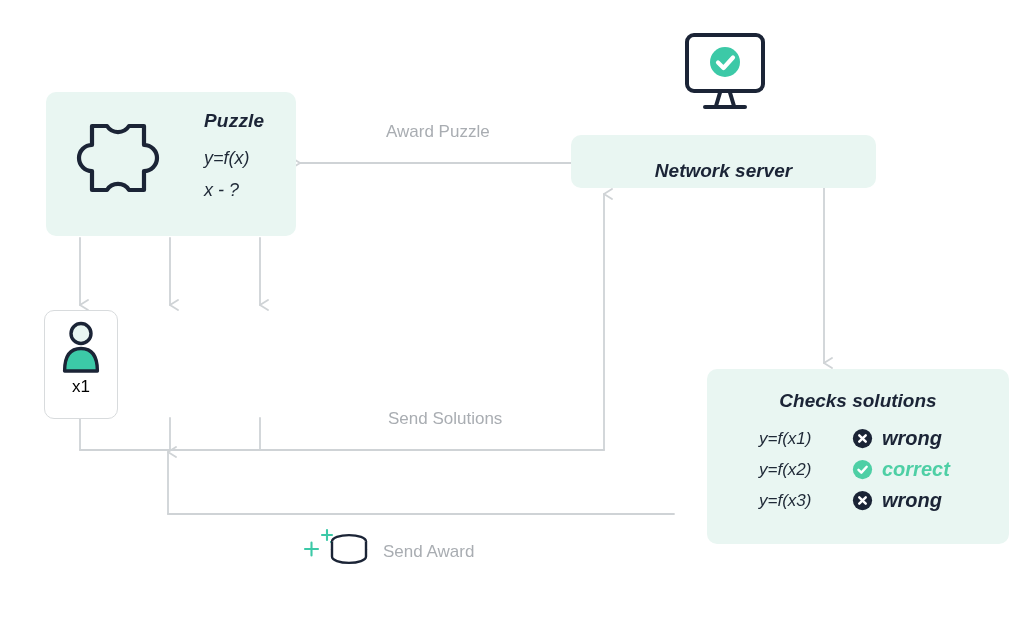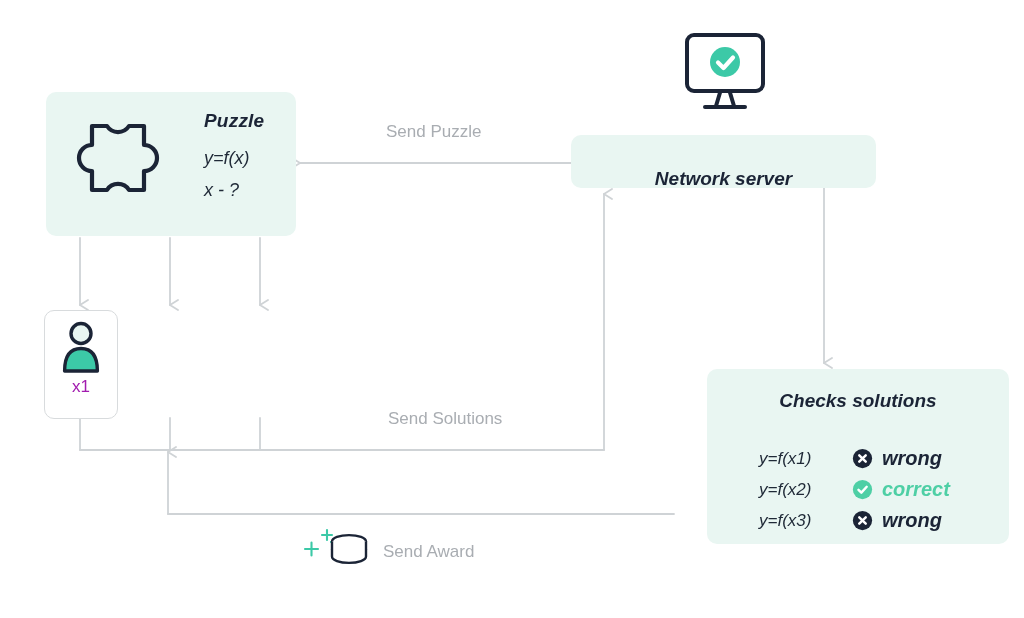--- a/index.html
+++ b/index.html
@@ -28,38 +28,38 @@
   .user-card{
     position:absolute;top:310px;width:72px;height:107px;
     background:#ffffff;border:1.6px solid #d8dbdd;border-radius:10px;
   }
   #user-card-0{left:44px;}
   #user-card-1{left:134px;}
   #user-card-2{left:224px;}
   .user-icon{position:absolute;left:14px;top:10px;width:44px;height:52px;}
   .user-label{
     position:absolute;left:0;right:0;top:66px;text-align:center;
-    font-size:17px;color:#a21caf;
+    font-size:17px;color:#000000;
   }
 
   
   #monitor-icon{position:absolute;left:682px;top:31px;width:86px;height:82px;}
   #server-panel{left:571px;top:135px;width:305px;height:53px;}
   #server-label{
-    position:absolute;left:0;right:0;top:33px;text-align:center;
+    position:absolute;left:0;right:0;top:25px;text-align:center;
     font-size:19px;font-weight:bold;color:#1b2436;
   }
 
   
   #checks-panel{left:674px;top:369px;width:302px;height:175px;margin-left:33px;}
   #checks-title{
     position:absolute;left:0;right:0;top:21px;text-align:center;
     font-size:19px;font-weight:bold;color:#1b2436;
   }
-  #checks-rows{position:absolute;left:52px;top:74px;}
+  #checks-rows{position:absolute;left:52px;top:54px;}
   .check-row{display:flex;align-items:center;height:31px;}
   .check-expr{width:93px;font-size:17px;color:#1f2937;}
   .status-icon{width:21px;height:21px;margin-right:9px;flex:0 0 auto;}
   .check-status{font-size:20px;font-weight:bold;}
   .check-status.wrong{color:#1b2436;}
   .check-status.correct{color:#4ecfa5;text-align:center;}
 
   
   .edge-label{position:absolute;font-size:17px;color:#a9adb2;white-space:nowrap;}
   #label-send-puzzle{left:386px;top:122px;}
@@ -165,21 +165,21 @@
         <svg class="status-icon" viewBox="0 0 24 24" xmlns="http://www.w3.org/2000/svg">
           <circle cx="12" cy="12" r="11" fill="#1b2436"></circle>
           <path d="M8.3 8.3 L15.7 15.7 M15.7 8.3 L8.3 15.7" stroke="#ffffff" stroke-width="2.8" stroke-linecap="round"></path>
         </svg>
         <div class="check-status wrong">wrong</div>
       </div>
 
     </div>
   </div>
 
-  <div class="edge-label" id="label-send-puzzle">Send Puzzle</div>
+  <div class="edge-label" id="label-send-puzzle">Award Puzzle</div>
   <div class="edge-label" id="label-send-solutions">Send Solutions</div>
 
   <svg id="award-icon" viewBox="0 0 72 40" xmlns="http://www.w3.org/2000/svg">
     <g stroke="#3cc9a7" stroke-width="2.1" stroke-linecap="round">
       <path d="M4 21 H17 M10.5 14.5 V27.5"></path>
       <path d="M26 2 V12 M21 7 H31"></path>
       <path d="M34 10 V18 M30 14 H38"></path>
     </g>
     <g fill="#ffffff" stroke="#1b2436" stroke-width="2.4" stroke-linejoin="round">
       <ellipse cx="48" cy="13.5" rx="17" ry="6.4"></ellipse>

